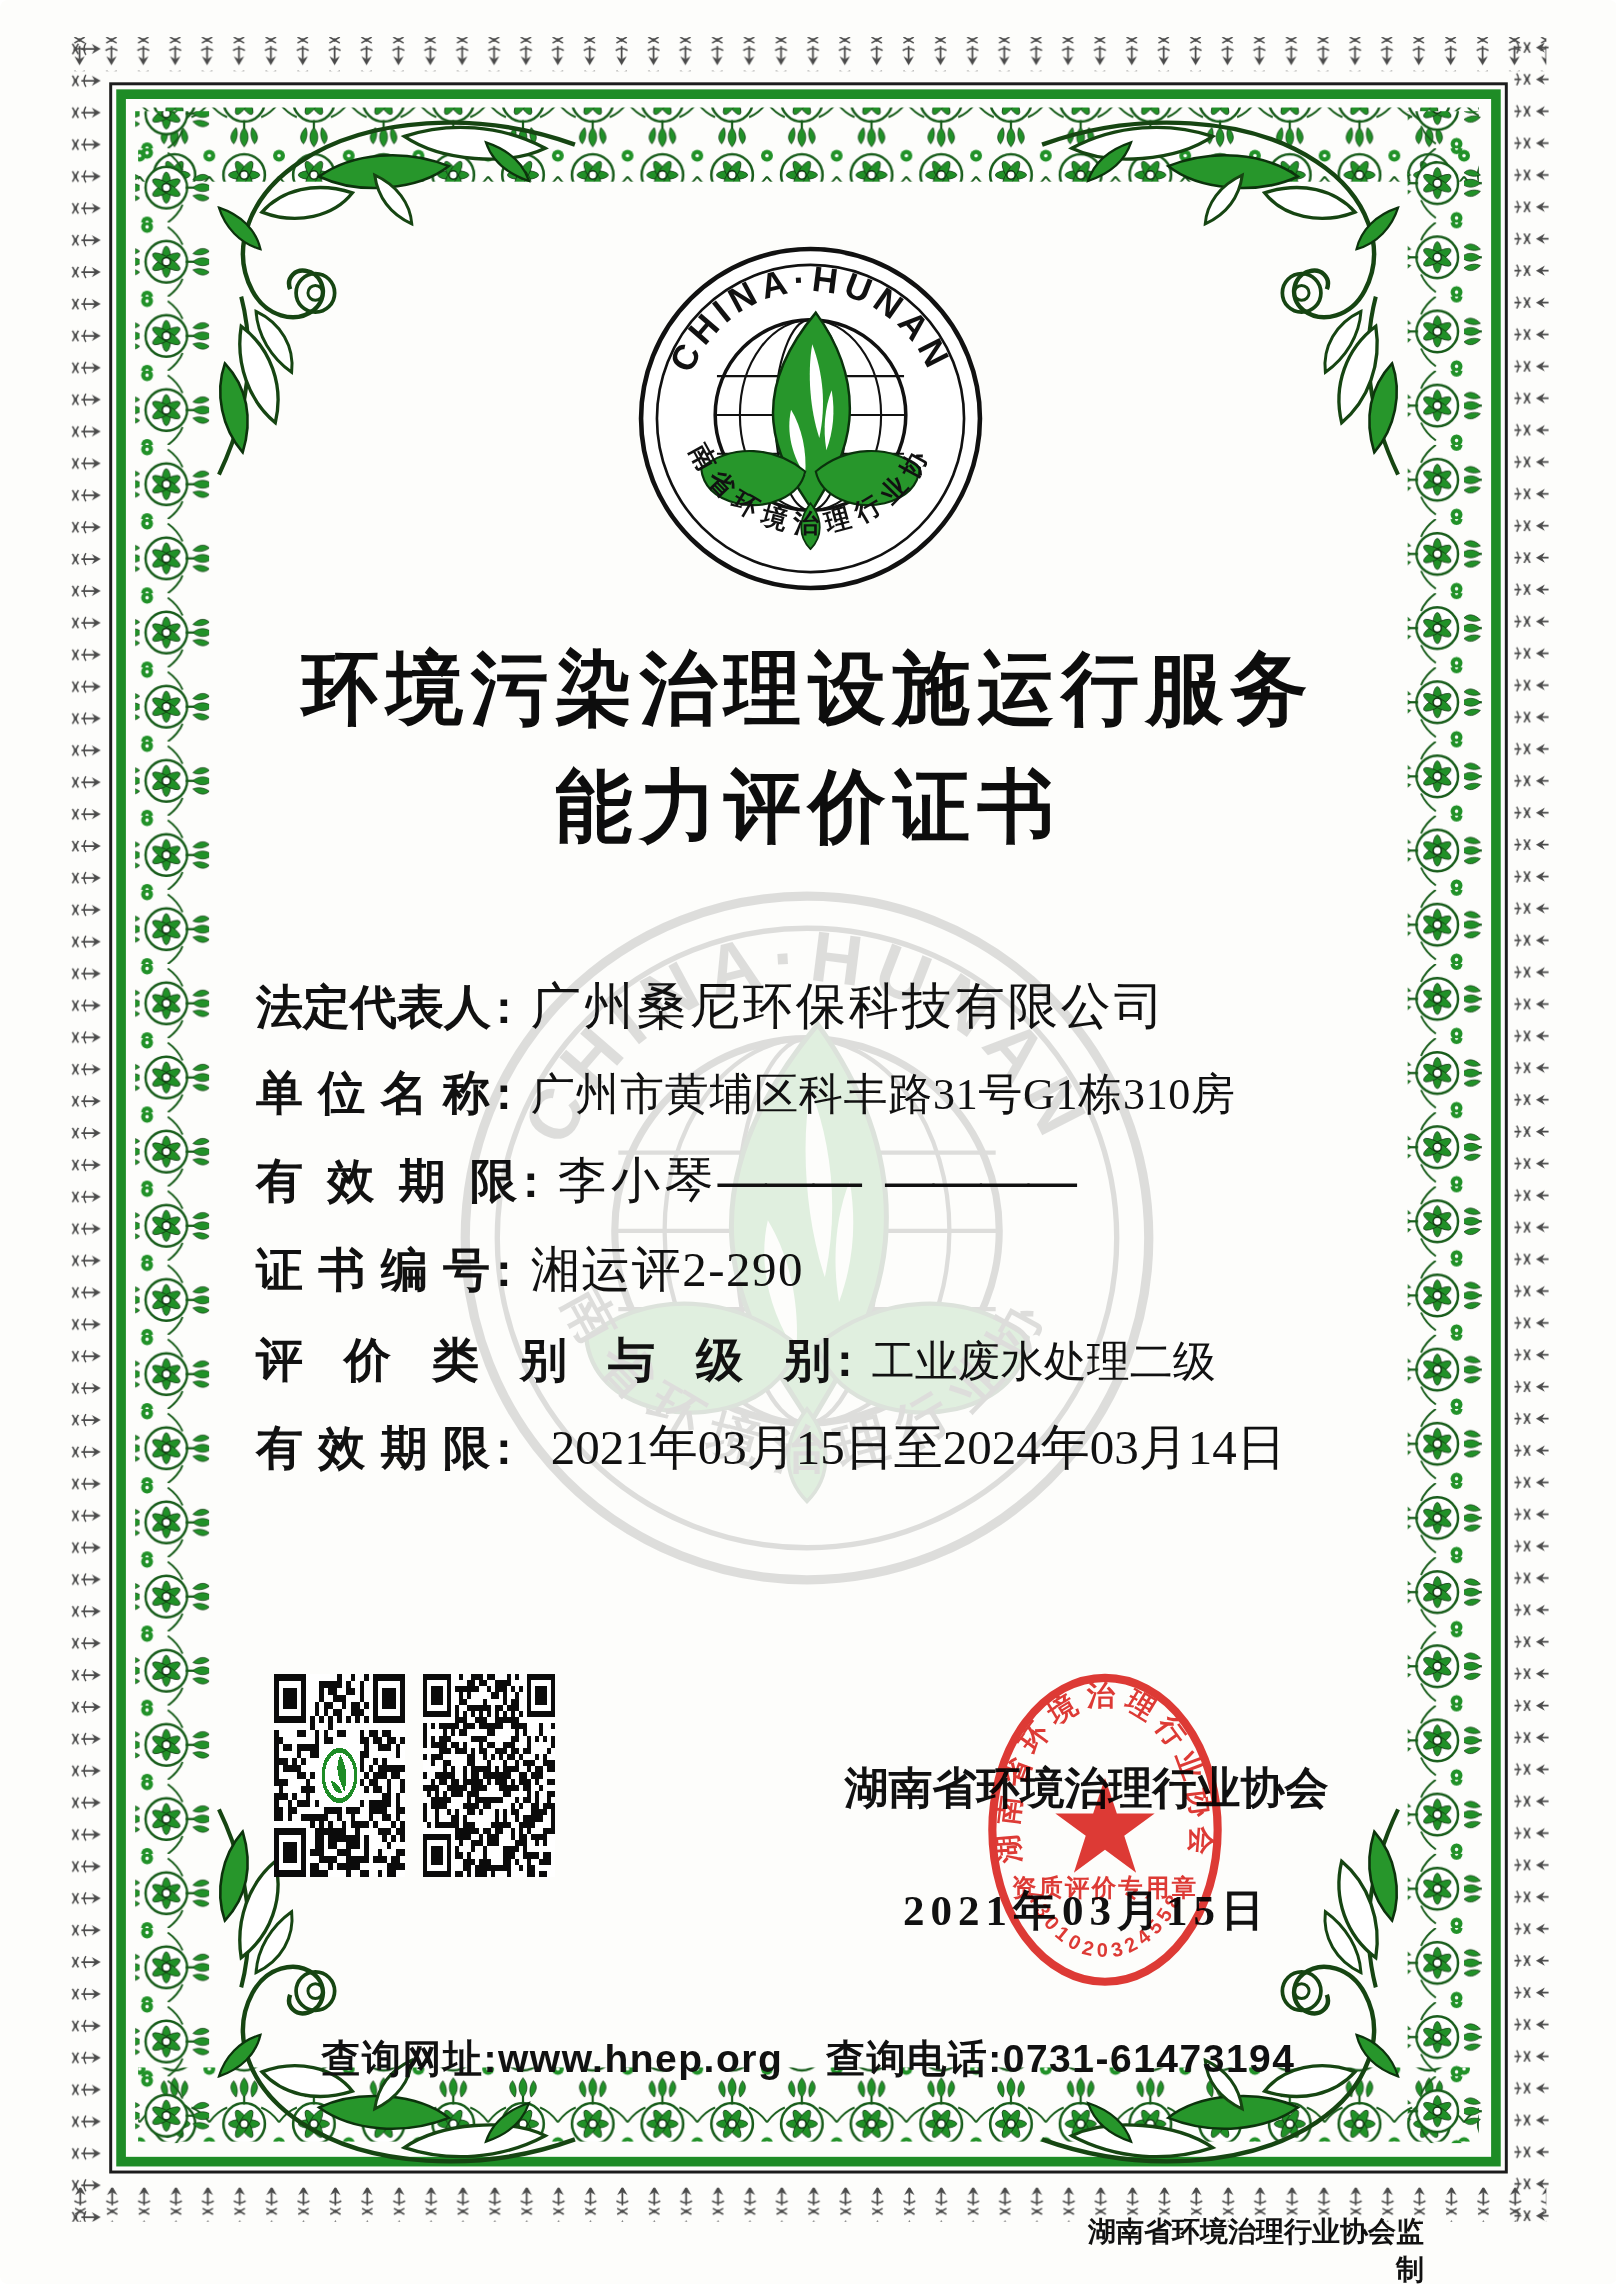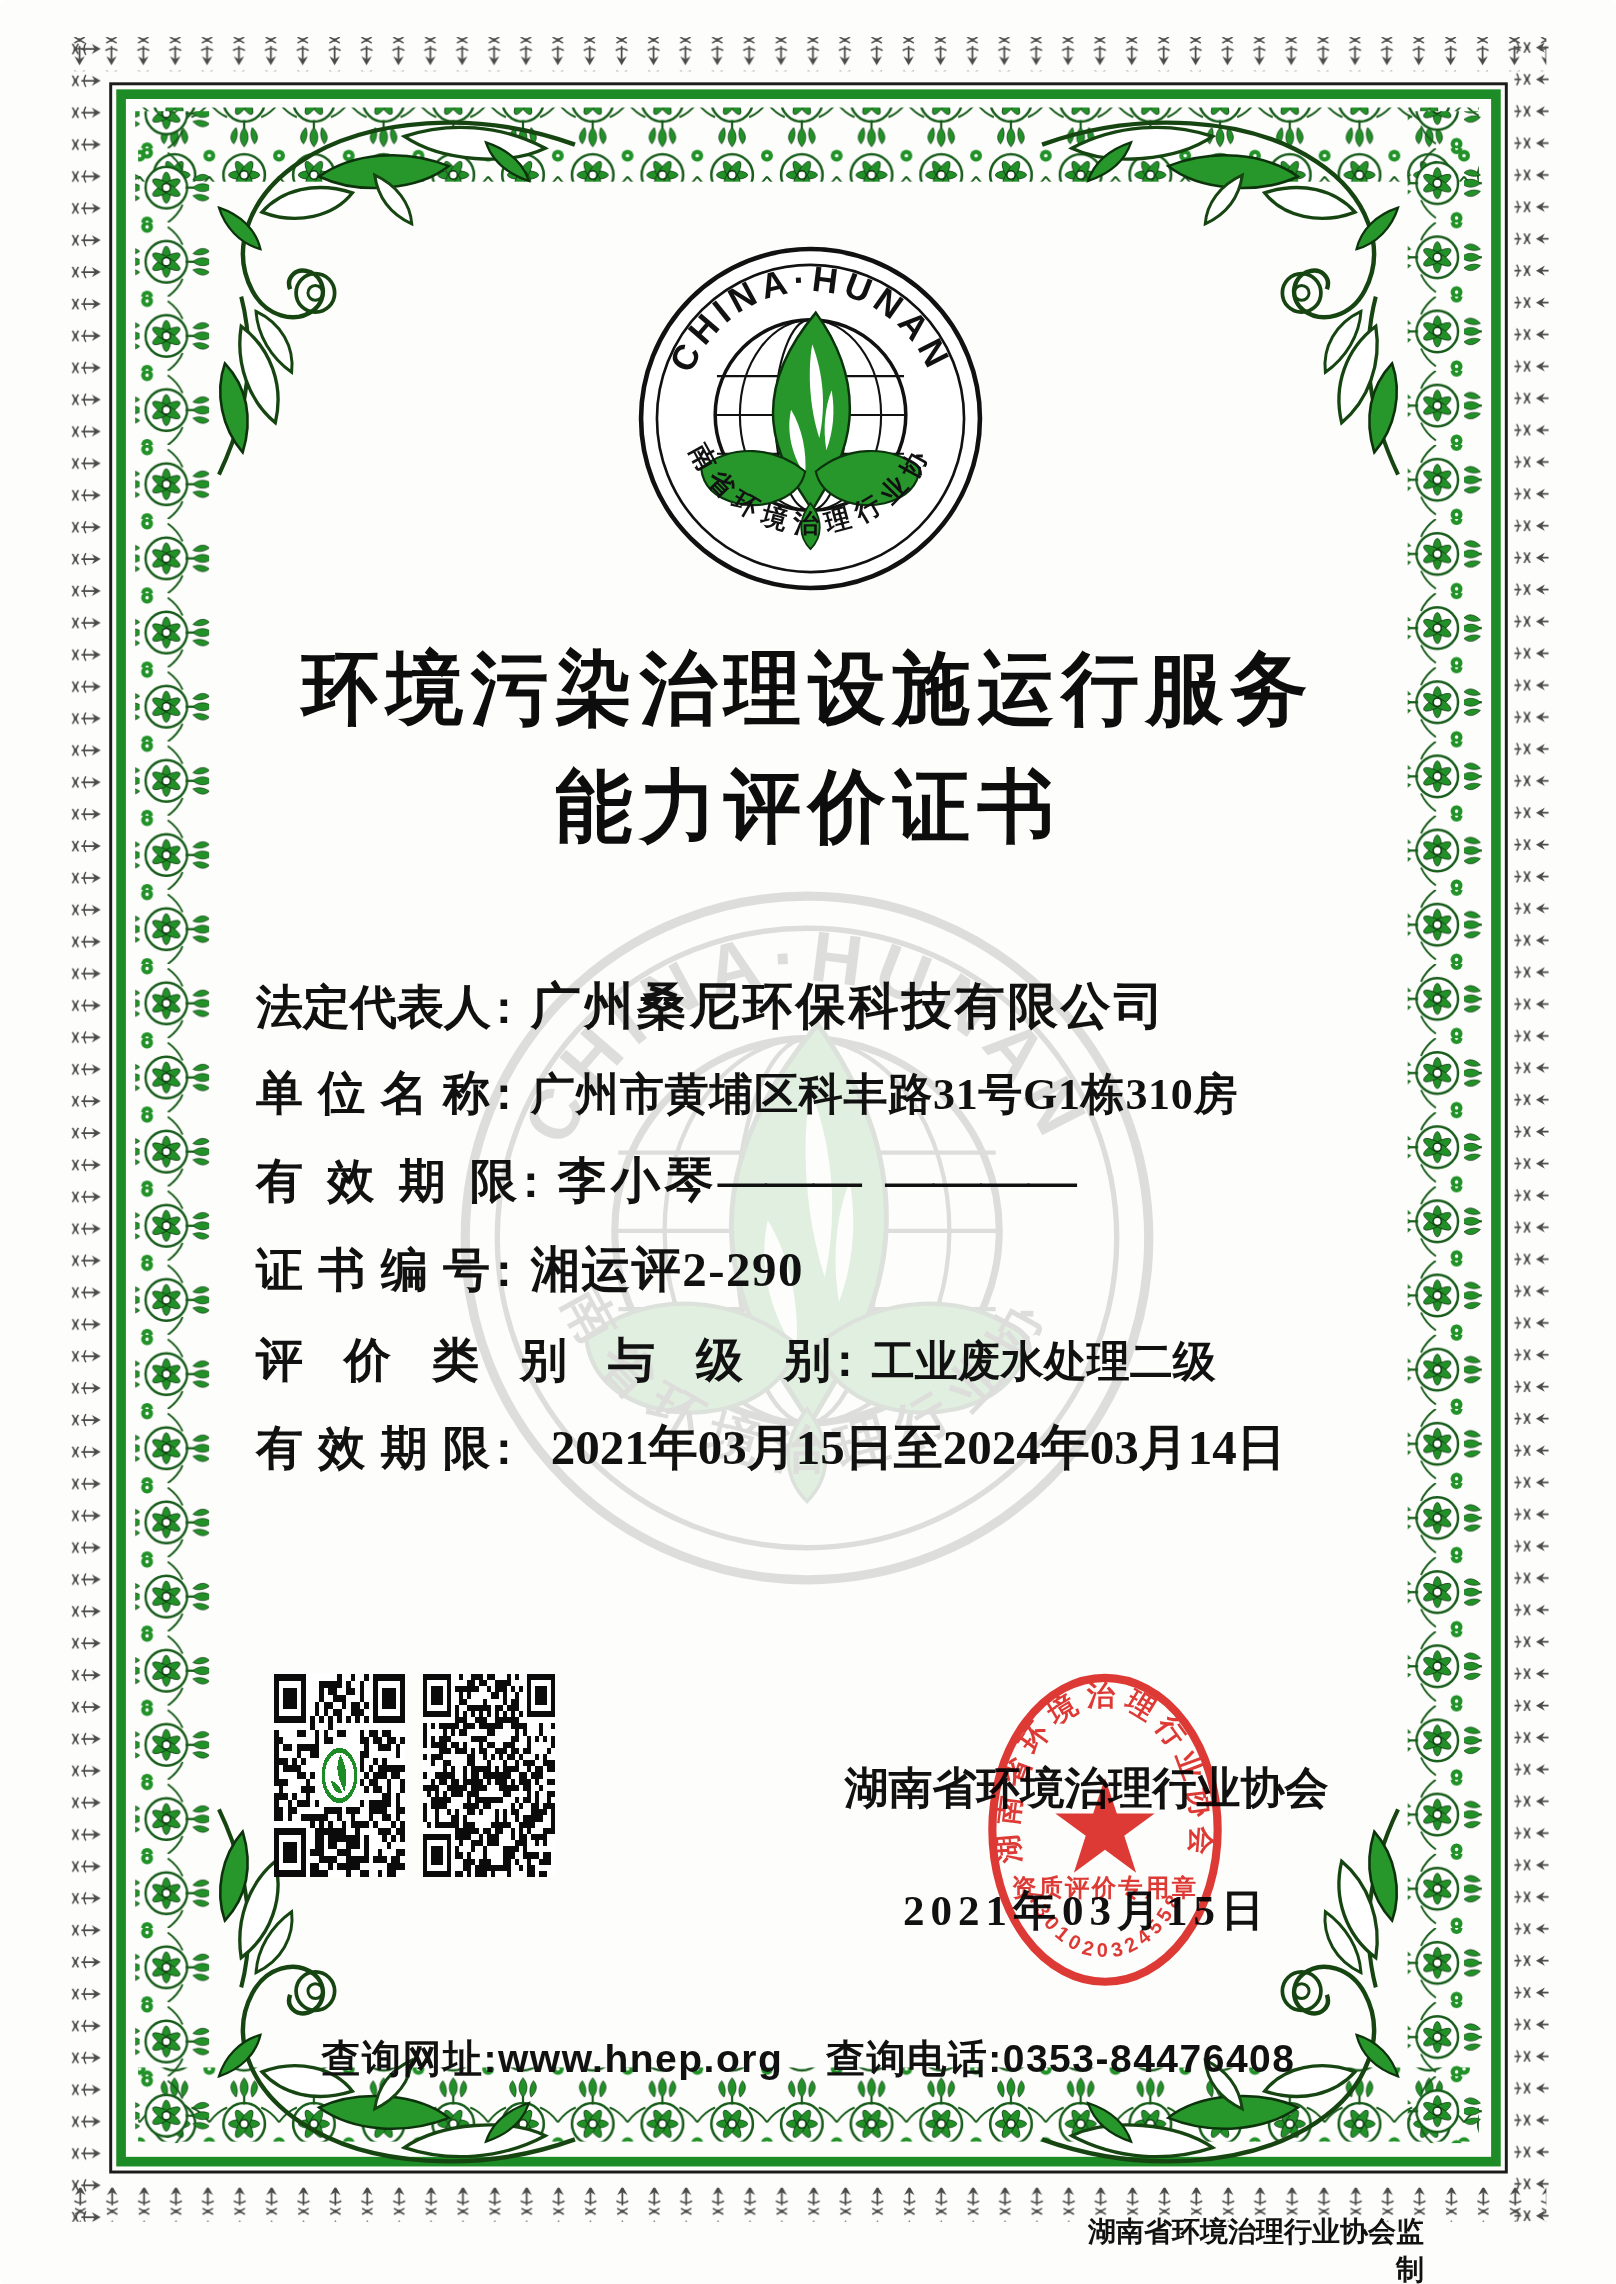--- a/index.html
+++ b/index.html
@@ -12,21 +12,21 @@
   .watermark-svg{left:451px;top:882px;opacity:0.13;}
   .title-line{left:215px;width:1187px;text-align:center;font-weight:900;
               font-size:77px;line-height:77px;letter-spacing:7.4px;color:#0d0d0d;
               font-family:"Liberation Sans", sans-serif; transform:scaleY(1.04);}
   .t1{top:650px;} .t2{top:768px;}
   .frow{left:256px;white-space:nowrap;}
   .flabel{display:inline-block;text-align:justify;text-align-last:justify;
           font-weight:800;font-size:47px;vertical-align:baseline;}
   .w4{width:234px;} .w5{width:261px;} .w7{width:575px;}
   .fcolon{font-weight:800;font-size:47px;margin:0 19px 0 6px;}
-  .fval{font-family:"Liberation Serif","DejaVu Serif",serif;font-weight:700;}
+  .fval{font-family:"Liberation Serif","DejaVu Serif",serif;font-weight:400;}
   .v1{font-size:50px;letter-spacing:3px;}
   .v2{font-size:44px;letter-spacing:0.7px;}
   .v3{font-size:49px;letter-spacing:4.4px;}
   .v4{font-size:49px;letter-spacing:1.5px;}
   .v5{font-size:43px;letter-spacing:0;}
   .v6{font-size:49px;letter-spacing:0;margin-left:20px;}
   .r1{top:973px;} .r2{top:1062px;} .r3{top:1148px;} .r4{top:1237px;} .r5{top:1329px;} .r6{top:1415px;}
   .sigline{font-family:"Liberation Serif",serif;font-weight:700;font-size:49px;letter-spacing:-1.5px;}
   .sig-gap{display:inline-block;width:25px;}
   .qr{background:#fff;}
@@ -239,18 +239,18 @@
     <g fill="#dd2b26">
       <path d="M170 152 L186 200 L237 200 L196 230 L212 280 L170 249 L128 280 L144 230 L103 200 L154 200 Z"></path>
     </g>
     <text x="170" y="312" text-anchor="middle" font-family="Liberation Sans, sans-serif" font-size="33" font-weight="bold" fill="#dd2b26" letter-spacing="3">资质评价专用章</text>
     <text font-family="Liberation Sans, sans-serif" font-size="27" font-weight="bold" fill="#dd2b26" letter-spacing="7">
       <textPath href="#sealArcBottom" startOffset="50%" text-anchor="middle">4301020324558</textPath>
     </text>
   </svg>
 
   <div class="abs footer-line">
-    <span>查询网址:</span><span>www.hnep.org</span><span class="footer-gap"></span><span>查询电话:</span><span>0353-84476408</span>
+    <span>查询网址:</span><span>www.hnep.org</span><span class="footer-gap"></span><span>查询电话:</span><span>0731-61473194</span>
   </div>
   <div class="abs produced-by">湖南省环境治理行业协会监制</div>
 
 </div>
 
 
 </body></html>

